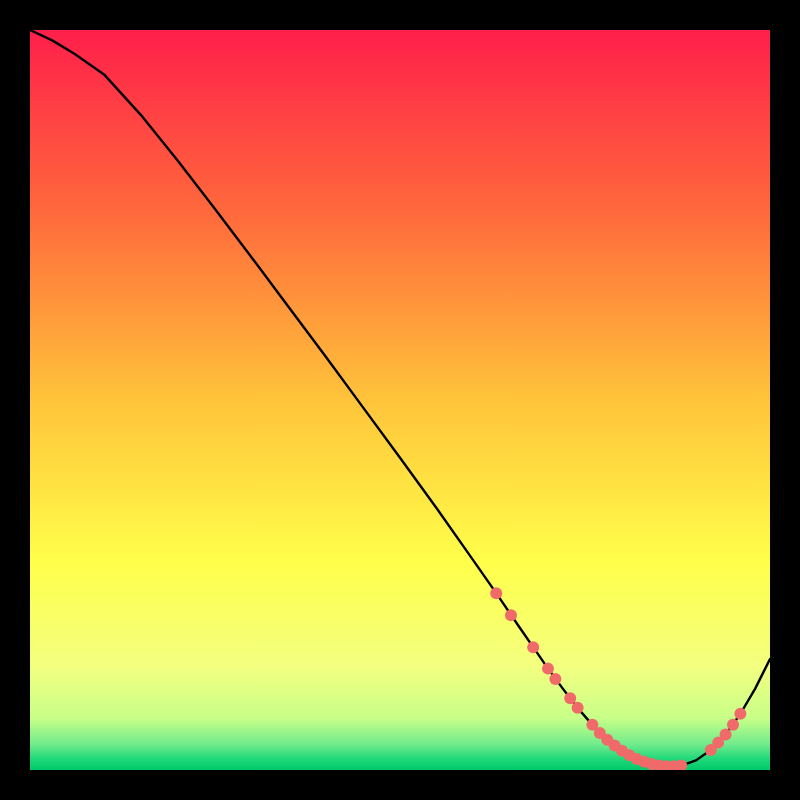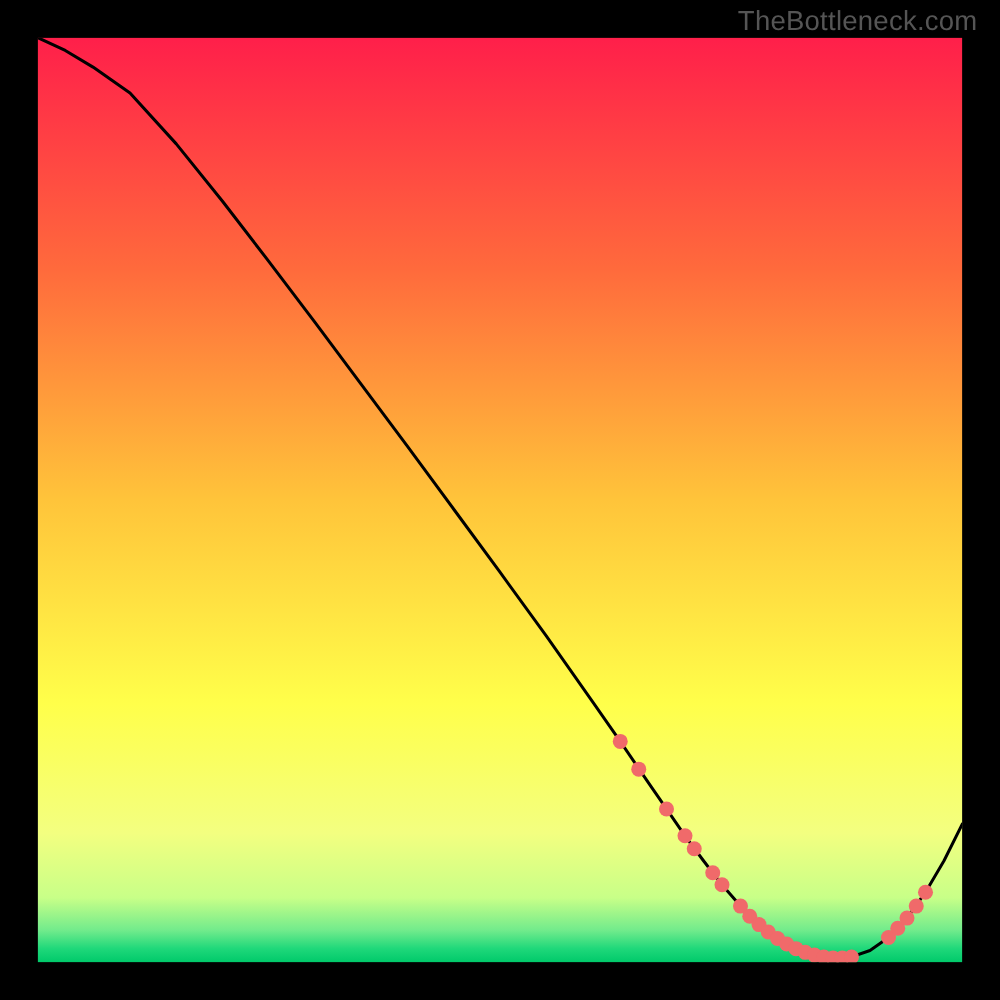--- a/index.html
+++ b/index.html
@@ -39,21 +39,20 @@
     position: absolute;
     inset: 0;
     width: 740px;
     height: 740px;
     display: block;
   }
 </style>
 </head>
 <body>
 <div class="outer">
-  <div class="watermark">TheBottleneck.com</div>
   <div class="plot">
     <svg id="chart-svg" viewBox="0 0 740 740" preserveAspectRatio="none">
         <defs>
           <linearGradient id="bg-grad" x1="0" y1="0" x2="0" y2="1">
             <stop offset="0.00%" stop-color="#ff1f4a"></stop>
             <stop offset="25.00%" stop-color="#ff6a3c"></stop>
             <stop offset="50.00%" stop-color="#ffc43a"></stop>
             <stop offset="72.00%" stop-color="#ffff4a"></stop>
             <stop offset="86.00%" stop-color="#f3ff80"></stop>
             <stop offset="93.00%" stop-color="#c8ff88"></stop>

